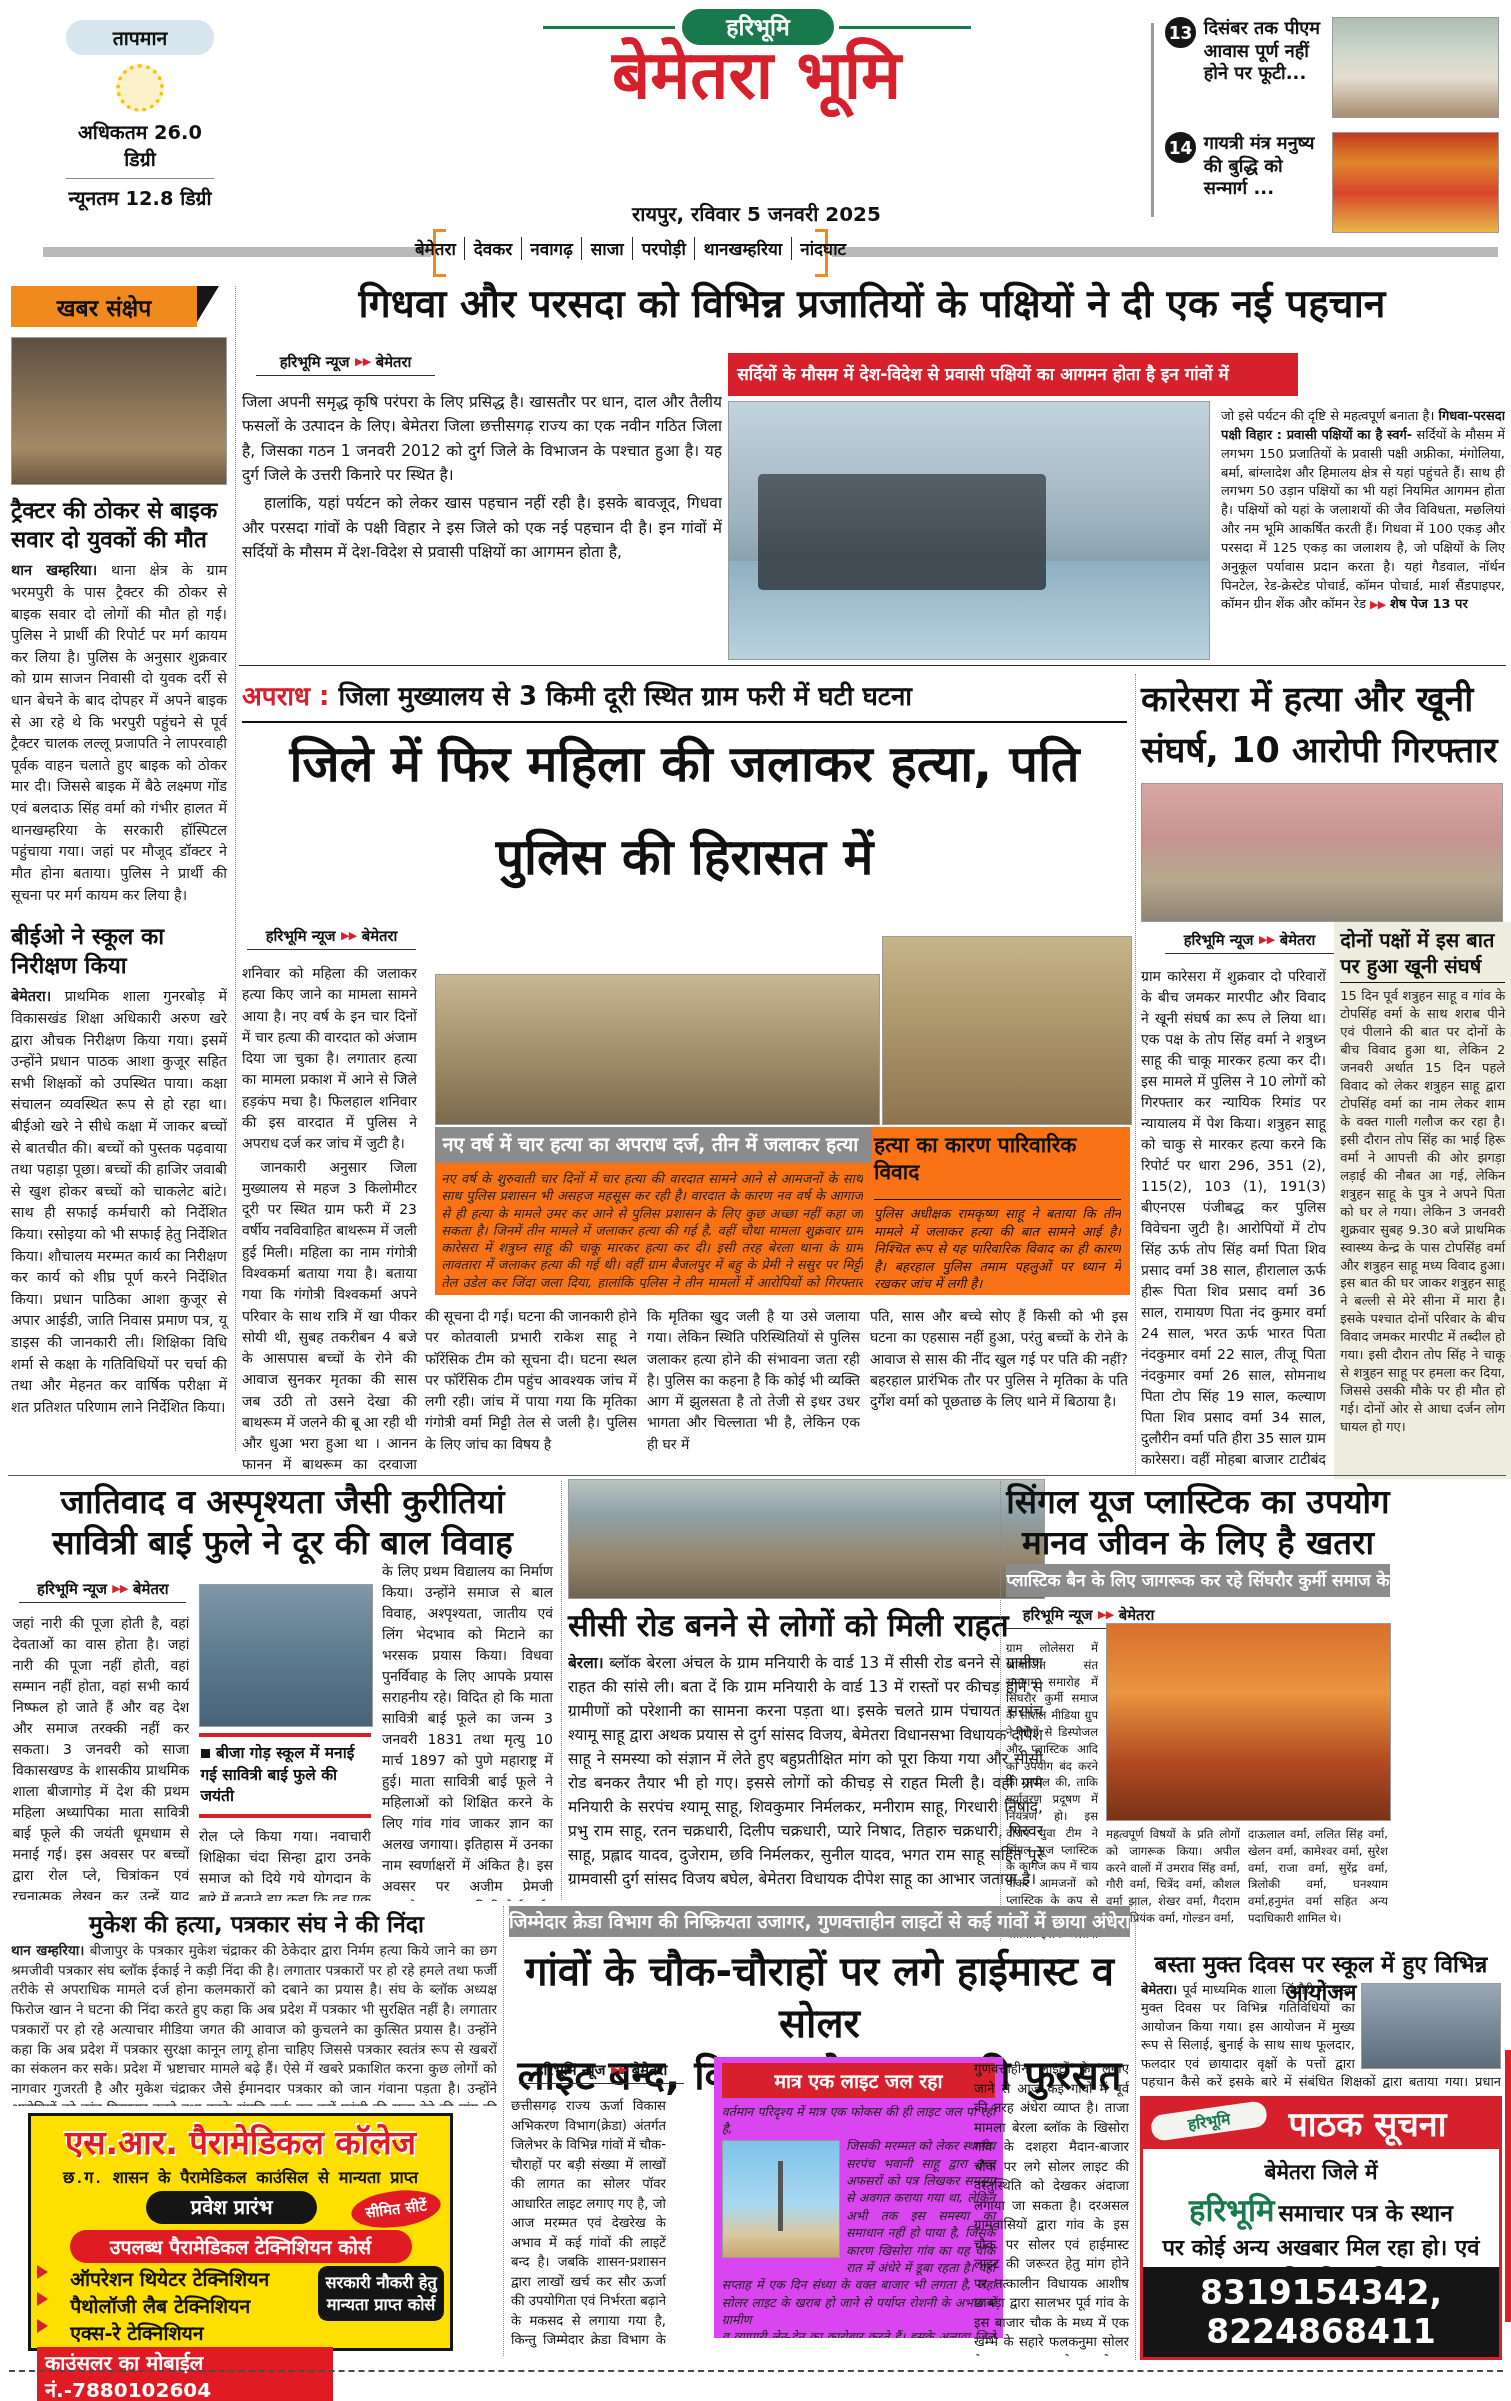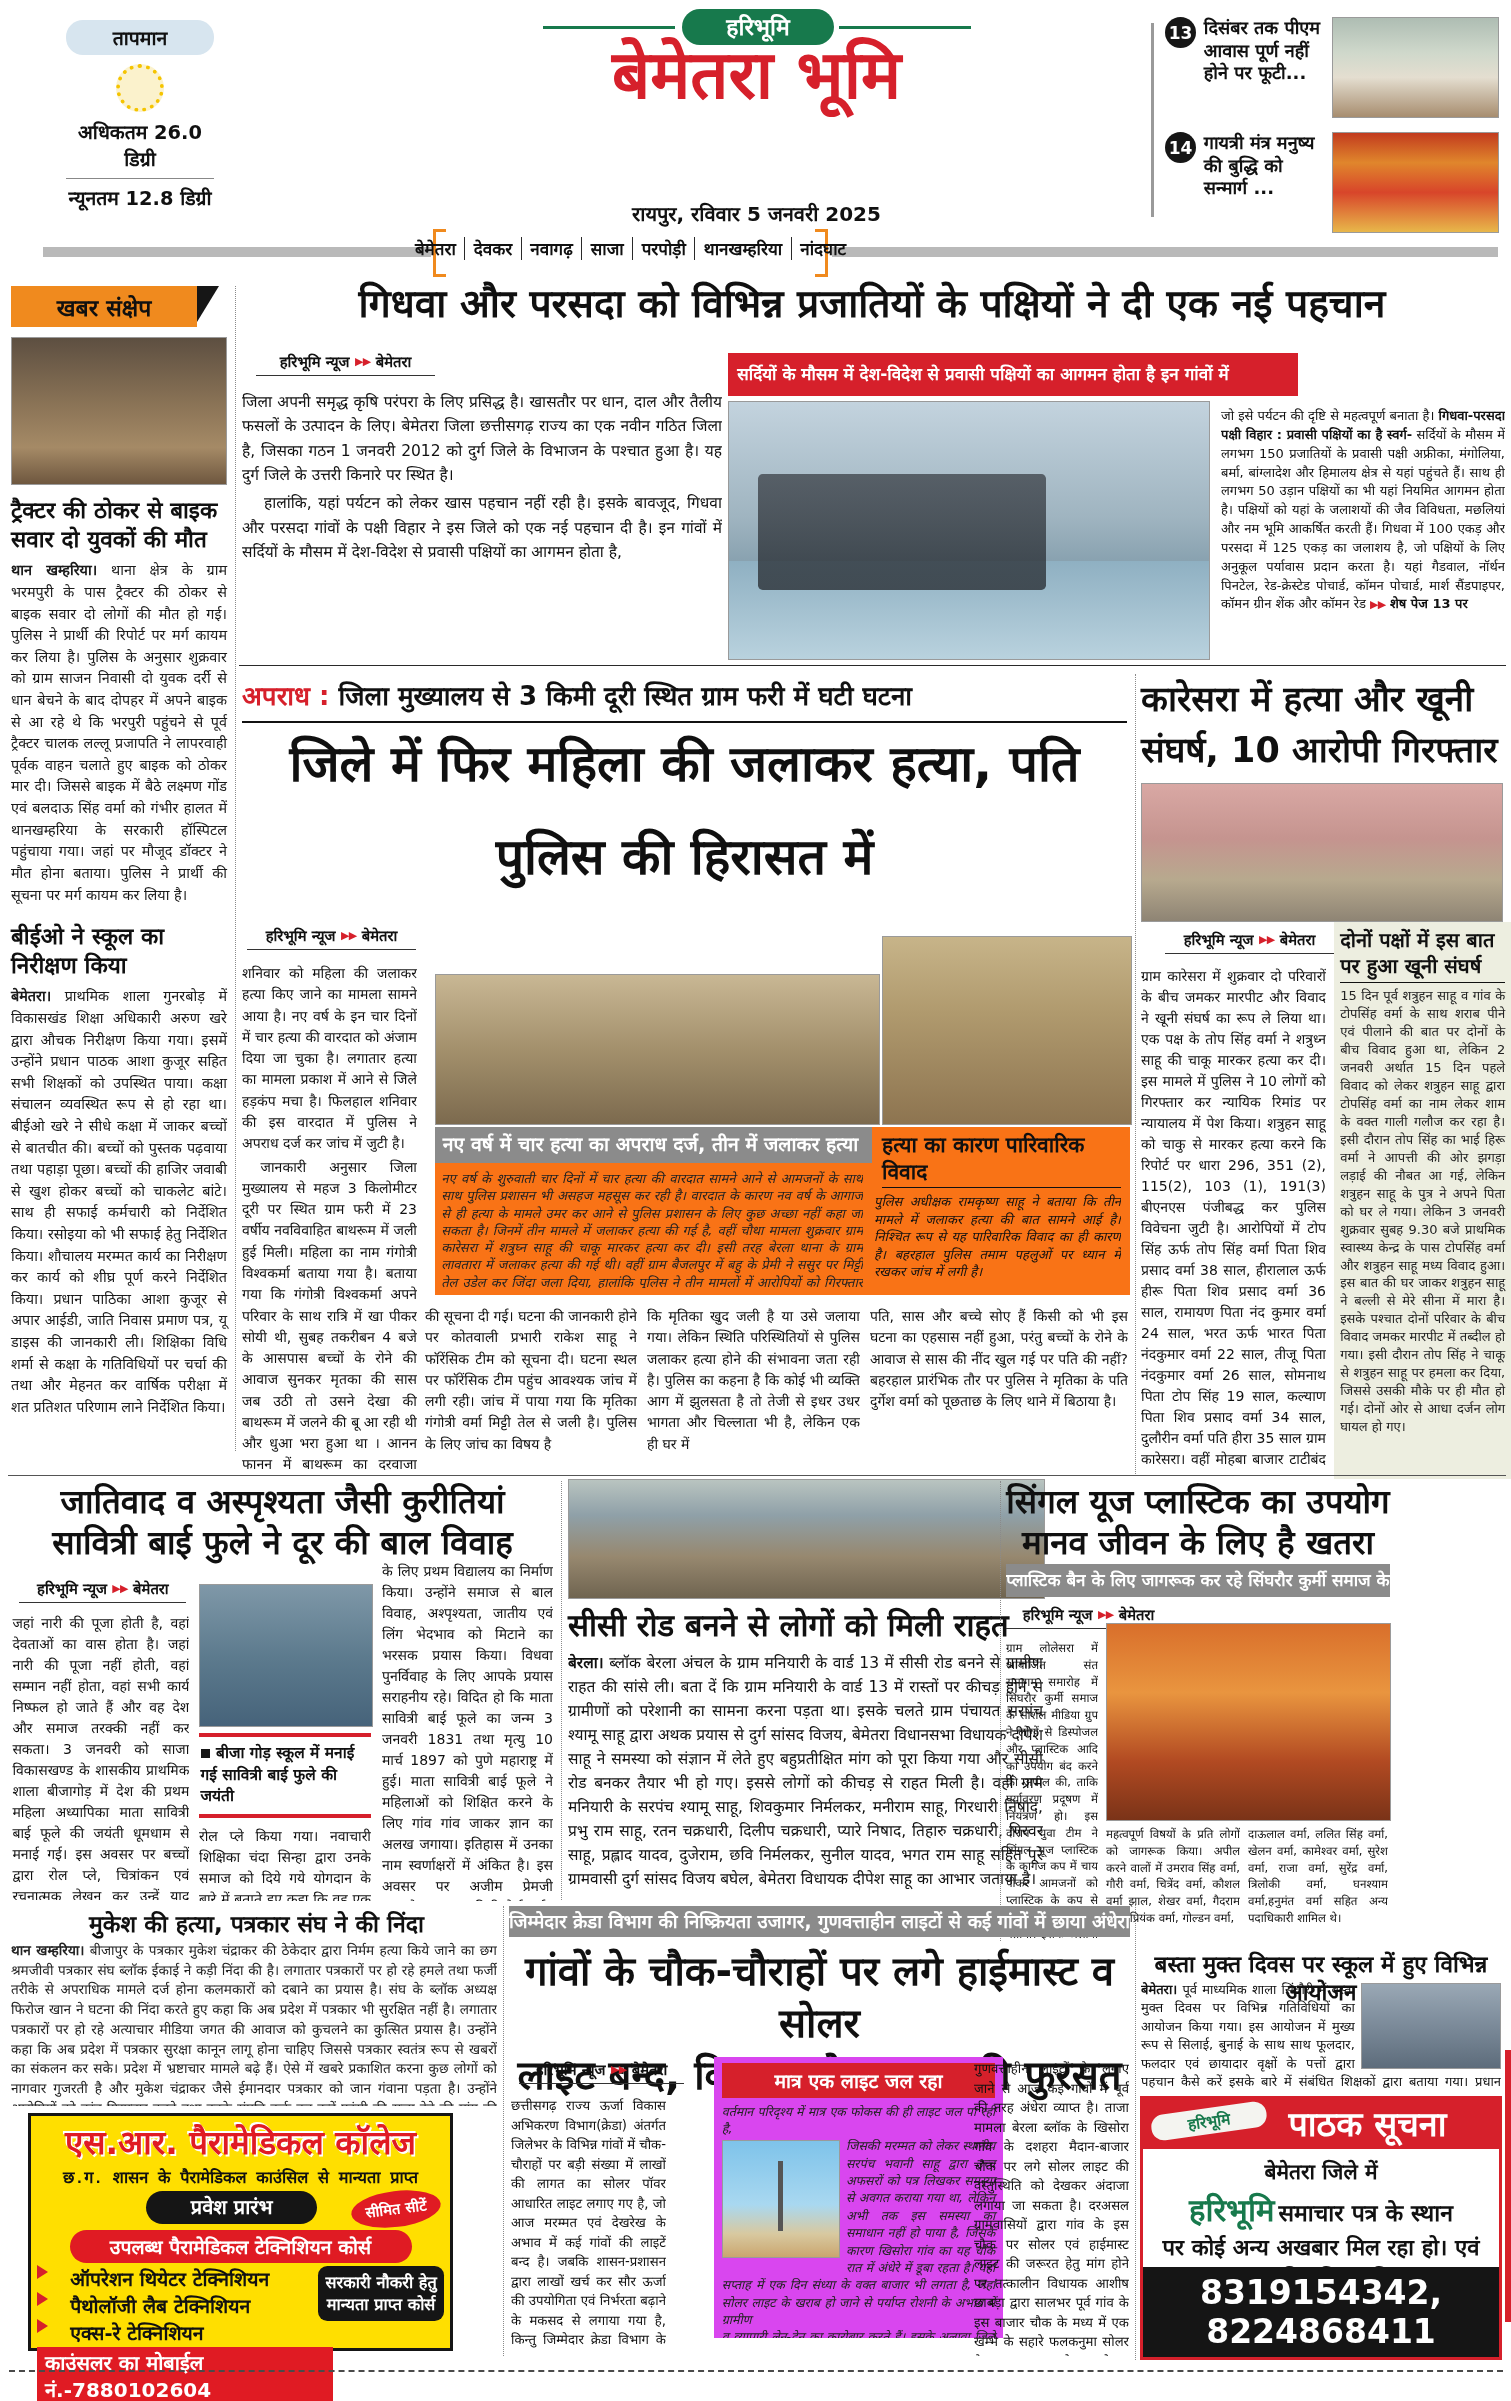--- a/index.html
+++ b/index.html
@@ -172,21 +172,21 @@
     <div style="text-indent:18.6px;margin-top:2.3px;">जानकारी अनुसार जिला मुख्यालय से महज 3 किलोमीटर दूरी पर स्थित ग्राम फरी में 23 वर्षीय नवविवाहित बाथरूम में जली हुई मिली। महिला का नाम गंगोत्री विश्वकर्मा बताया गया है। बताया गया कि गंगोत्री विश्वकर्मा अपने परिवार के साथ रात्रि में खा पीकर सोयी थी, सुबह तकरीबन 4 बजे के आसपास बच्चों के रोने की आवाज सुनकर मृतका की सास जब उठी तो उसने देखा की बाथरूम में जलने की बू आ रही थी और धुआ भरा हुआ था । आनन फानन में बाथरूम का दरवाजा खोला गया, जहां पर मृतका गंगोत्री वर्मा जली हुई हालत में मरी हुई  थी। इस बात की जानकारी घरवालों को दी गई तथा उसका पति दुर्गेश विश्वकर्मा जो कि कमरे में ही सो रहा था उसे उठाकर पूरे घटनाक्रम की जानकारी दी गई। तत्पश्चात कोतवाली बेमेतरा में मामले</div>
   </div>
 
   <div class="ph ph-forensic" style="left:435px;top:974px;width:443px;height:149px;"></div>
   <div class="ph ph-crowd" style="left:882px;top:936px;width:248px;height:187px;"></div>
 
   <div class="abs" style="left:435px;top:1127px;width:695px;height:168px;background:#f97316;">
     <div class="grayband ov" style="position:absolute;left:0;top:0;width:429px;height:36px;font-size:19.4px;line-height:36px;padding-left:7.8px;">नए वर्ष में चार हत्या का अपराध दर्ज, तीन में जलाकर हत्या</div>
     <div class="ital jt ov" style="position:absolute;left:6.2px;top:43px;width:422px;height:118px;font-size:13px;line-height:1.33;color:#222;">नए वर्ष के शुरुवाती चार दिनों में चार हत्या की वारदात सामने आने से आमजनों के साथ साथ पुलिस प्रशासन भी असहज महसूस कर रही है। वारदात के कारण नव वर्ष के आगाज से ही हत्या के मामले उमर कर आने से पुलिस प्रशासन के लिए कुछ अच्छा नहीं कहा जा सकता है। जिनमें तीन मामले में जलाकर हत्या की गई है, वहीं चौथा मामला शुक्रवार ग्राम कारेसरा में शत्रुघ्न साहू की चाकू मारकर हत्या कर दी। इसी तरह बेरला थाना के ग्राम लावतारा में जलाकर हत्या की गई थी। वहीं ग्राम बैजलपुर में बहु के प्रेमी ने ससुर पर मिट्टी तेल उड़ेल कर जिंदा जला दिया, हालांकि पुलिस ने तीन मामलों में आरोपियों को गिरफ्तार कर लिया है।</div>
     <div class="abs" style="left:439px;top:4.7px;width:247px;height:158px;">
-      <div class="story-title" style="font-size:21px;border-bottom:1.6px solid #111;padding-bottom:1px;margin-left:8px;">हत्या का कारण पारिवारिक विवाद</div>
+      <div class="story-title" style="font-size:21px;border-bottom:1.6px solid #111;padding-bottom:13px;">हत्या का कारण पारिवारिक विवाद</div>
       <div class="ital jt ov" style="font-size:13px;line-height:1.35;margin-top:4.7px;height:101px;">पुलिस अधीक्षक रामकृष्ण साहू ने बताया कि तीन मामले में जलाकर हत्या की बात सामने आई है। निश्चित रूप से यह पारिवारिक विवाद का ही कारण है। बहरहाल पुलिस तमाम पहलुओं पर ध्यान में रखकर जांच में लगी है।</div>
     </div>
   </div>
 
   <div class="abs jt ov" style="left:425px;top:1306px;width:212px;height:166px;font-size:14px;line-height:1.52;">की सूचना दी गई। घटना की जानकारी होने पर कोतवाली प्रभारी राकेश साहू ने फॉरेंसिक टीम को सूचना दी। घटना स्थल पर फॉरेंसिक टीम पहुंच आवश्यक जांच में लगी रही। जांच में पाया गया कि मृतिका गंगोत्री वर्मा मिट्टी तेल से जली है। पुलिस के लिए जांच का विषय है</div>
   <div class="abs jt ov" style="left:647px;top:1306px;width:213px;height:166px;font-size:14px;line-height:1.52;">कि मृतिका खुद जली है या उसे जलाया गया। लेकिन स्थिति परिस्थितियों से पुलिस जलाकर हत्या होने की संभावना जता रही है। पुलिस का कहना है कि कोई भी व्यक्ति आग में झुलसता है तो तेजी से इधर उधर भागता और चिल्लाता भी है, लेकिन एक ही घर में</div>
   <div class="abs jt ov" style="left:870px;top:1306px;width:258px;height:166px;font-size:14px;line-height:1.52;">पति, सास और बच्चे सोए हैं किसी को भी इस घटना का एहसास नहीं हुआ, परंतु बच्चों के रोने के आवाज से सास की नींद खुल गई पर पति की नहीं? बहरहाल प्रारंभिक तौर पर पुलिस ने मृतिका के पति दुर्गेश वर्मा को पूछताछ के लिए थाने में बिठाया है।</div>
 
   <div class="vrule" style="left:1135px;top:674px;height:800px;"></div>
   <div class="abs hl" style="left:1141px;top:674px;width:365px;font-size:35px;line-height:1.45;">कारेसरा में हत्या और खूनी संघर्ष, 10 आरोपी गिरफ्तार</div>

